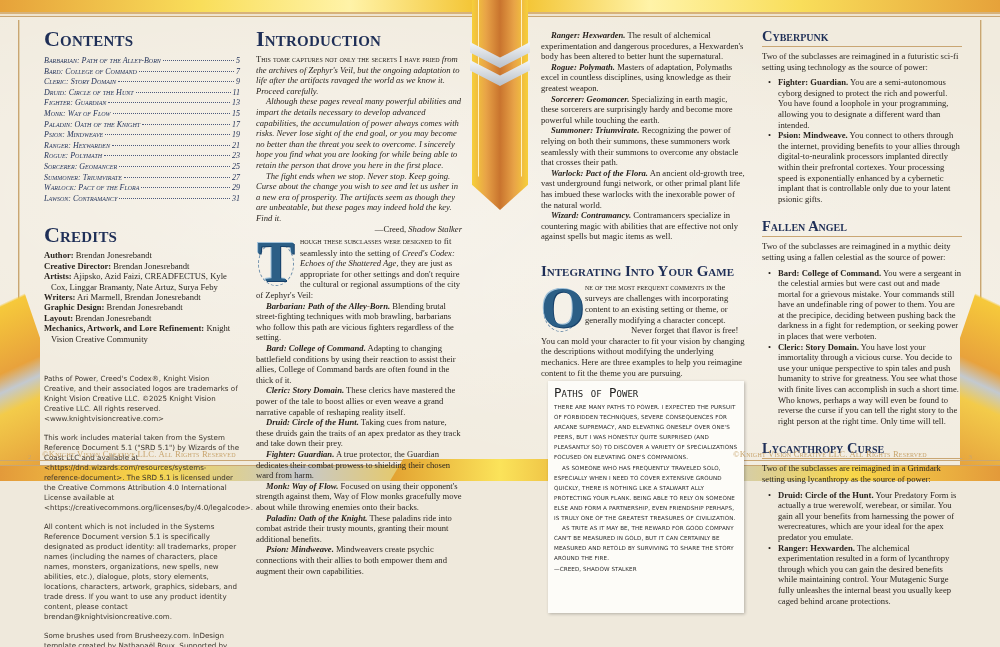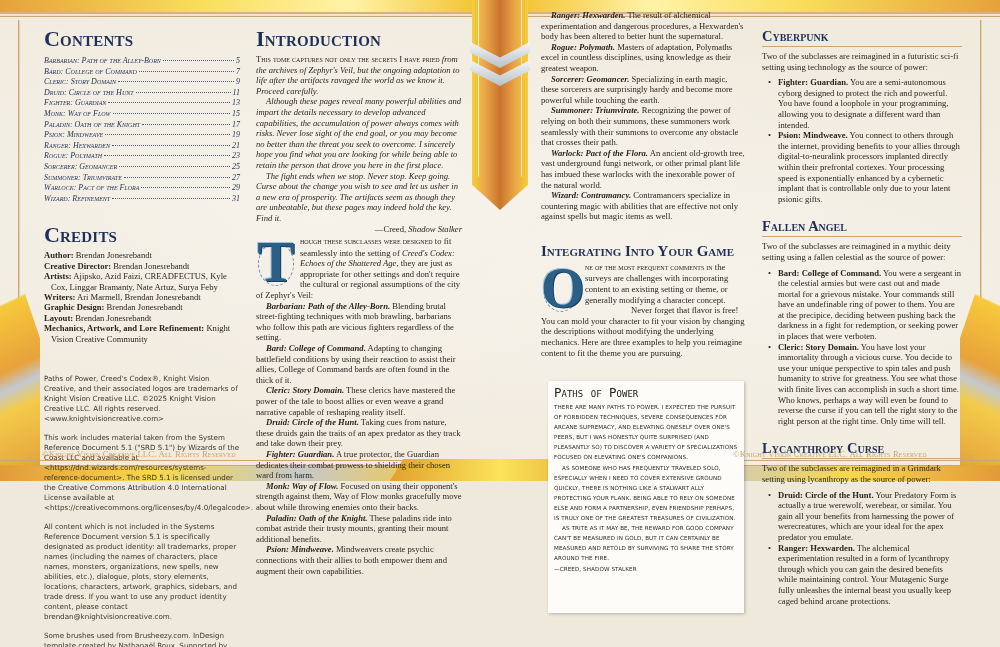--- a/index.html
+++ b/index.html
@@ -163,21 +163,21 @@
           <span class="lbl">Summoner: Triumvirate</span>
           <span class="dots"></span>
           <span class="pg">27</span>
         </div>
         <div class="toc-item">
           <span class="lbl">Warlock: Pact of the Flora</span>
           <span class="dots"></span>
           <span class="pg">29</span>
         </div>
         <div class="toc-item">
-          <span class="lbl">Wizard: Refinement</span>
+          <span class="lbl">Lawson: Contramancy</span>
           <span class="dots"></span>
           <span class="pg">31</span>
         </div>
       </div>
 
     <div class="h1 big" style="margin-top:20px;">Credits</div>
     <div id="credits" style="margin-top:4px;">
         <div class="credit wrap"><b>Author:</b><span> Brendan Jonesrebandt</span></div>
         <div class="credit wrap"><b>Creative Director:</b><span> Brendan Jonesrebandt</span></div>
         <div class="credit wrap"><b>Artists:</b><span> Ajipsko, Azid Faizi, CREADFECTUS, Kyle Cox, Linggar Bramanty, Nate Artuz, Surya Feby</span></div>
@@ -215,21 +215,21 @@
         <p class="ind"><b class="lead">Bard: College of Command.</b><span> Adapting to changing battlefield conditions by using their reaction to assist their allies, College of Command bards are often found in the thick of it.</span></p>
         <p class="ind"><b class="lead">Cleric: Story Domain.</b><span> These clerics have mastered the power of the tale to boost allies or even weave a grand narrative capable of reshaping reality itself.</span></p>
         <p class="ind"><b class="lead">Druid: Circle of the Hunt.</b><span> Taking cues from nature, these druids gain the traits of an apex predator as they track and take down their prey.</span></p>
         <p class="ind"><b class="lead">Fighter: Guardian.</b><span> A true protector, the Guardian dedicates their combat prowess to shielding their chosen ward from harm.</span></p>
         <p class="ind"><b class="lead">Monk: Way of Flow.</b><span> Focused on using their opponent's strength against them, Way of Flow monks gracefully move about while throwing enemies onto their backs.</span></p>
         <p class="ind"><b class="lead">Paladin: Oath of the Knight.</b><span> These paladins ride into combat astride their trusty mounts, granting their mount additional benefits.</span></p>
         <p class="ind"><b class="lead">Psion: Mindweave.</b><span> Mindweavers create psychic connections with their allies to both empower them and augment their own capabilities.</span></p>
       </div>
   </div>
 
-  <div class="col" style="left:541px; top:10px; width:204px;">
+  <div class="col" style="left:541px; top:30px; width:204px;">
     <div id="subclasses-right" class="body">
         <p class="ind"><b class="lead">Ranger: Hexwarden.</b><span> The result of alchemical experimentation and dangerous procedures, a Hexwarden's body has been altered to better hunt the supernatural.</span></p>
         <p class="ind"><b class="lead">Rogue: Polymath.</b><span> Masters of adaptation, Polymaths excel in countless disciplines, using knowledge as their greatest weapon.</span></p>
         <p class="ind"><b class="lead">Sorcerer: Geomancer.</b><span> Specializing in earth magic, these sorcerers are surprisingly hardy and become more powerful while touching the earth.</span></p>
         <p class="ind"><b class="lead">Summoner: Triumvirate.</b><span> Recognizing the power of relying on both their summons, these summoners work seamlessly with their summons to overcome any obstacle that crosses their path.</span></p>
         <p class="ind"><b class="lead">Warlock: Pact of the Flora.</b><span> An ancient old-growth tree, vast underground fungi network, or other primal plant life has imbued these warlocks with the inexorable power of the natural world.</span></p>
         <p class="ind"><b class="lead">Wizard: Contramancy.</b><span> Contramancers specialize in countering magic with abilities that are effective not only against spells but magic items as well.</span></p>
       </div>
 
     <div class="h2" style="margin-top:21px;">Integrating Into Your Game</div>

